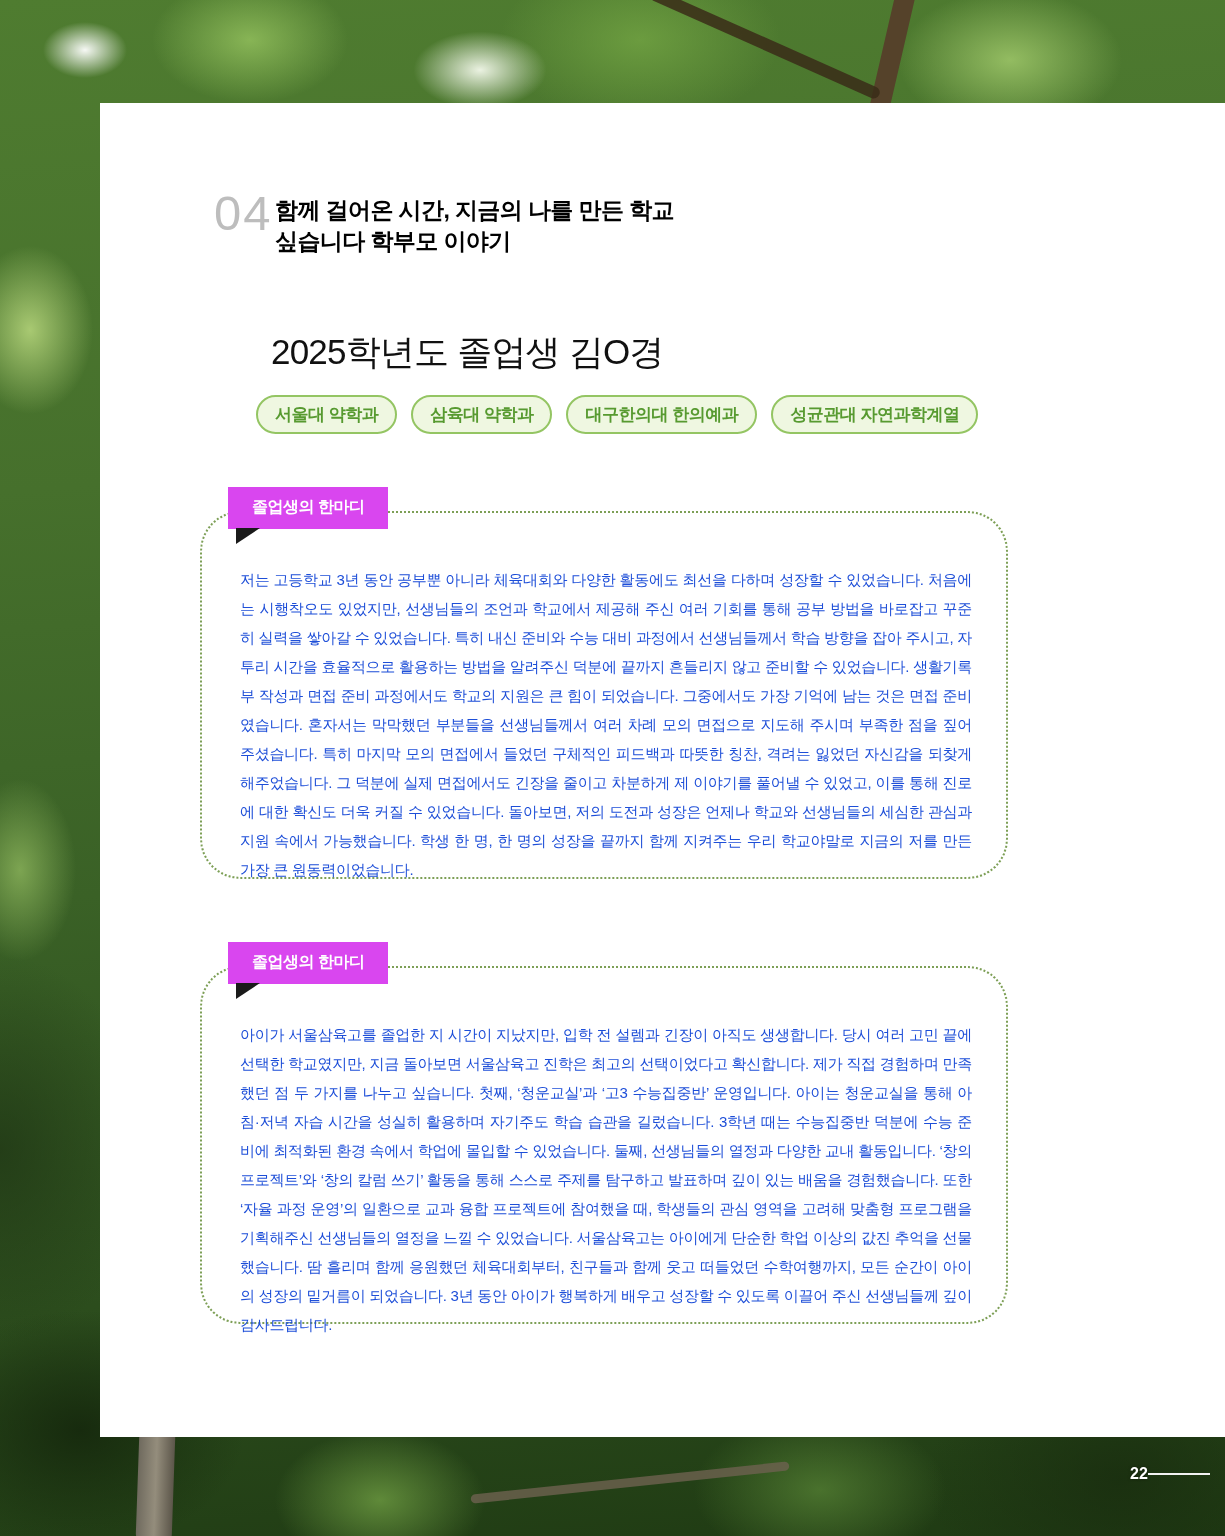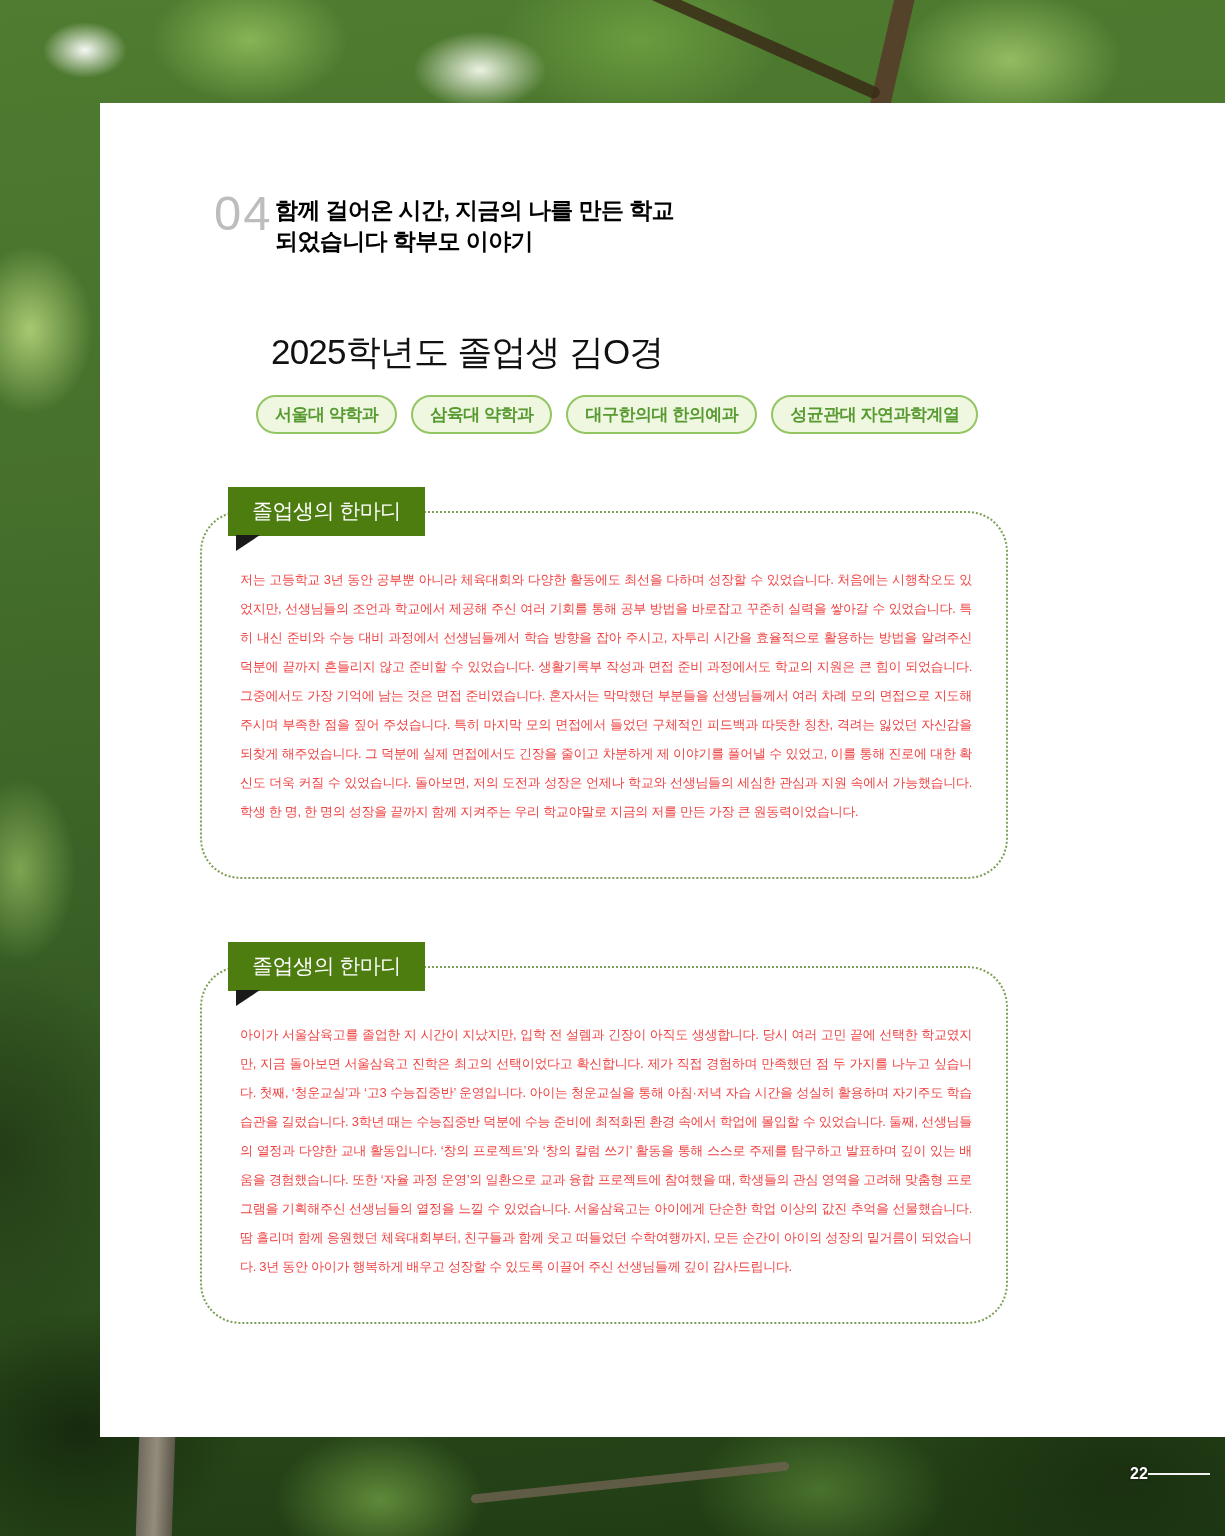--- a/index.html
+++ b/index.html
@@ -70,32 +70,32 @@
     padding:6px 17px;border-radius:999px;white-space:nowrap;
   }
   .quote-box{
     position:absolute;left:100px;width:808px;
     border:2px dotted #7d9f56;border-radius:40px;box-sizing:border-box;
   }
   .quote-box.first{top:408px;height:368px;}
   .quote-box.second{top:863px;height:358px;}
   .quote-label{
     position:absolute;left:26px;top:-26px;
-    background:#4d7c0f;color:#fff;
-    font-size:21px;font-weight:400;letter-spacing:-0.5px;
+    background:#d946ef;color:#fff;
+    font-size:16px;font-weight:700;letter-spacing:-0.5px;
     padding:10px 24px 11px 24px;
   }
   .quote-label::after{
     content:"";position:absolute;left:8px;bottom:-15px;
     width:0;height:0;
     border-top:16px solid #1a1a1a;border-right:24px solid transparent;
   }
   .quote-body{
     position:absolute;left:38px;right:34px;top:52px;
-    font-size:13px;line-height:29px;color:#ef4444;font-weight:500;
+    font-size:15px;line-height:29px;color:#1d4ed8;font-weight:500;
     letter-spacing:-0.3px;text-align:justify;
   }
   .page-footer{position:absolute;left:1130px;top:1465px;display:flex;align-items:center;}
   .page-number{color:#ffffff;font-size:16px;font-weight:700;text-shadow:0 0 3px rgba(0,0,0,.5);}
   .page-rule{width:62px;height:2px;background:#f2f2f2;}
 </style>
 </head>
 <body>
 
 <div class="bg"></div>
@@ -104,21 +104,21 @@
 <div class="branch branch-right"></div>
 <div class="branch trunk-left-bottom"></div>
 <div class="branch branch-bottom"></div>
 
 <div class="card">
 
   <div class="section-number">04</div>
 
   <div class="header-title">
     <div>함께 걸어온 시간, 지금의 나를 만든 학교</div>
-    <div>되었습니다 학부모 이야기</div>
+    <div>싶습니다 학부모 이야기</div>
   </div>
 
 
   <div class="student-title">2025학년도 졸업생 김O경</div>
 
   <div class="badges">
     <span class="badge">서울대 약학과</span>
     <span class="badge">삼육대 약학과</span>
     <span class="badge">대구한의대 한의예과</span>
     <span class="badge">성균관대 자연과학계열</span>

